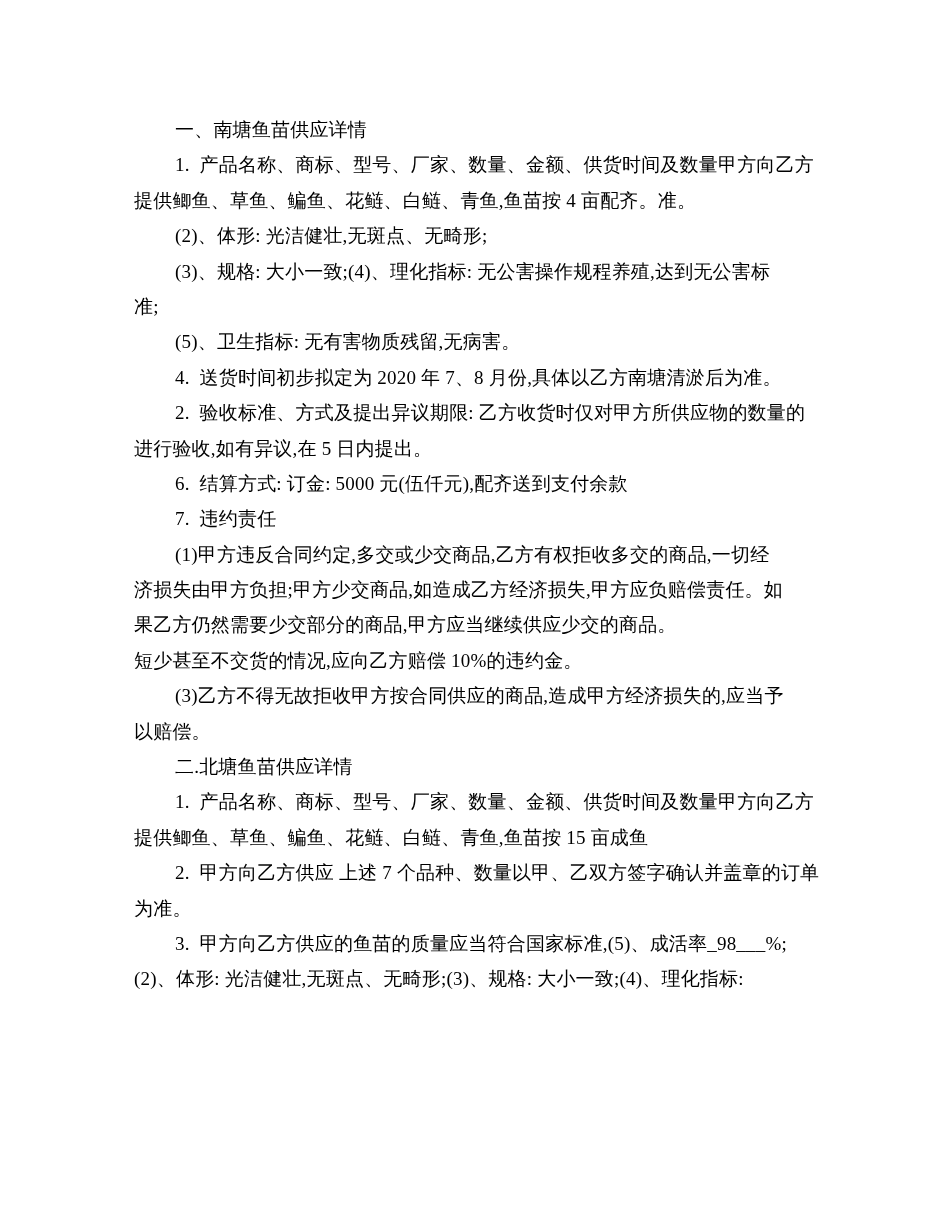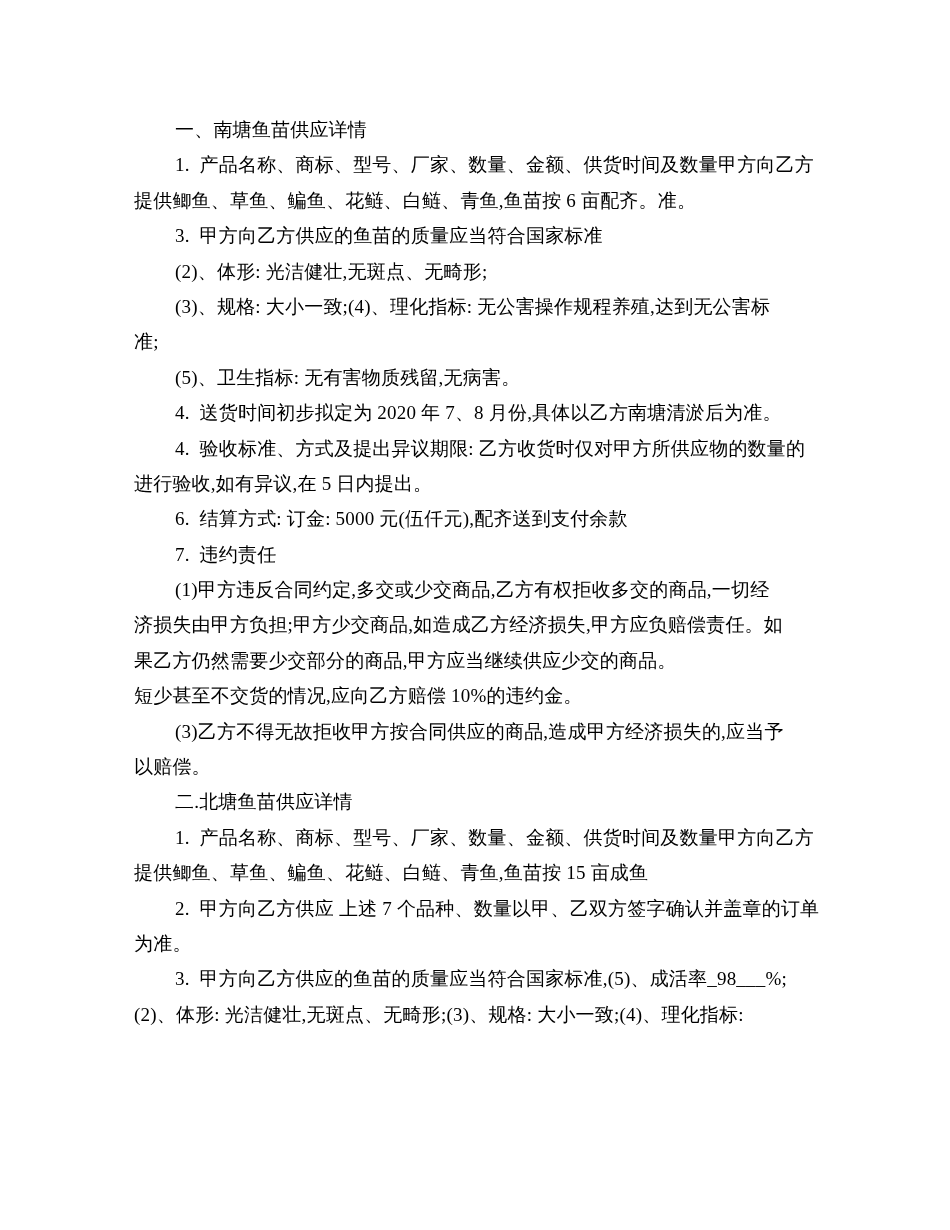--- a/index.html
+++ b/index.html
@@ -38,28 +38,27 @@
     padding-left: 41px;
   }
 </style>
 </head>
 <body>
 
 <div class="page">
   <div class="doc">
       <div class="line indent">一、南塘鱼苗供应详情</div>
       <div class="line indent">1.  产品名称、商标、型号、厂家、数量、金额、供货时间及数量甲方向乙方</div>
-      <div class="line">提供鲫鱼、草鱼、鳊鱼、花鲢、白鲢、青鱼,鱼苗按 6 亩配齐。准。</div>
-      <div class="line indent">3.  甲方向乙方供应的鱼苗的质量应当符合国家标准</div>
+      <div class="line">提供鲫鱼、草鱼、鳊鱼、花鲢、白鲢、青鱼,鱼苗按 4 亩配齐。准。</div>
       <div class="line indent">(2)、体形: 光洁健壮,无斑点、无畸形;</div>
       <div class="line indent">(3)、规格: 大小一致;(4)、理化指标: 无公害操作规程养殖,达到无公害标</div>
       <div class="line">准;</div>
       <div class="line indent">(5)、卫生指标: 无有害物质残留,无病害。</div>
       <div class="line indent">4.  送货时间初步拟定为 2020 年 7、8 月份,具体以乙方南塘清淤后为准。</div>
-      <div class="line indent">4.  验收标准、方式及提出异议期限: 乙方收货时仅对甲方所供应物的数量的</div>
+      <div class="line indent">2.  验收标准、方式及提出异议期限: 乙方收货时仅对甲方所供应物的数量的</div>
       <div class="line">进行验收,如有异议,在 5 日内提出。</div>
       <div class="line indent">6.  结算方式: 订金: 5000 元(伍仟元),配齐送到支付余款</div>
       <div class="line indent">7.  违约责任</div>
       <div class="line indent">(1)甲方违反合同约定,多交或少交商品,乙方有权拒收多交的商品,一切经</div>
       <div class="line">济损失由甲方负担;甲方少交商品,如造成乙方经济损失,甲方应负赔偿责任。如</div>
       <div class="line">果乙方仍然需要少交部分的商品,甲方应当继续供应少交的商品。</div>
       <div class="line">短少甚至不交货的情况,应向乙方赔偿 10%的违约金。</div>
       <div class="line indent">(3)乙方不得无故拒收甲方按合同供应的商品,造成甲方经济损失的,应当予</div>
       <div class="line">以赔偿。</div>
       <div class="line indent">二.北塘鱼苗供应详情</div>

